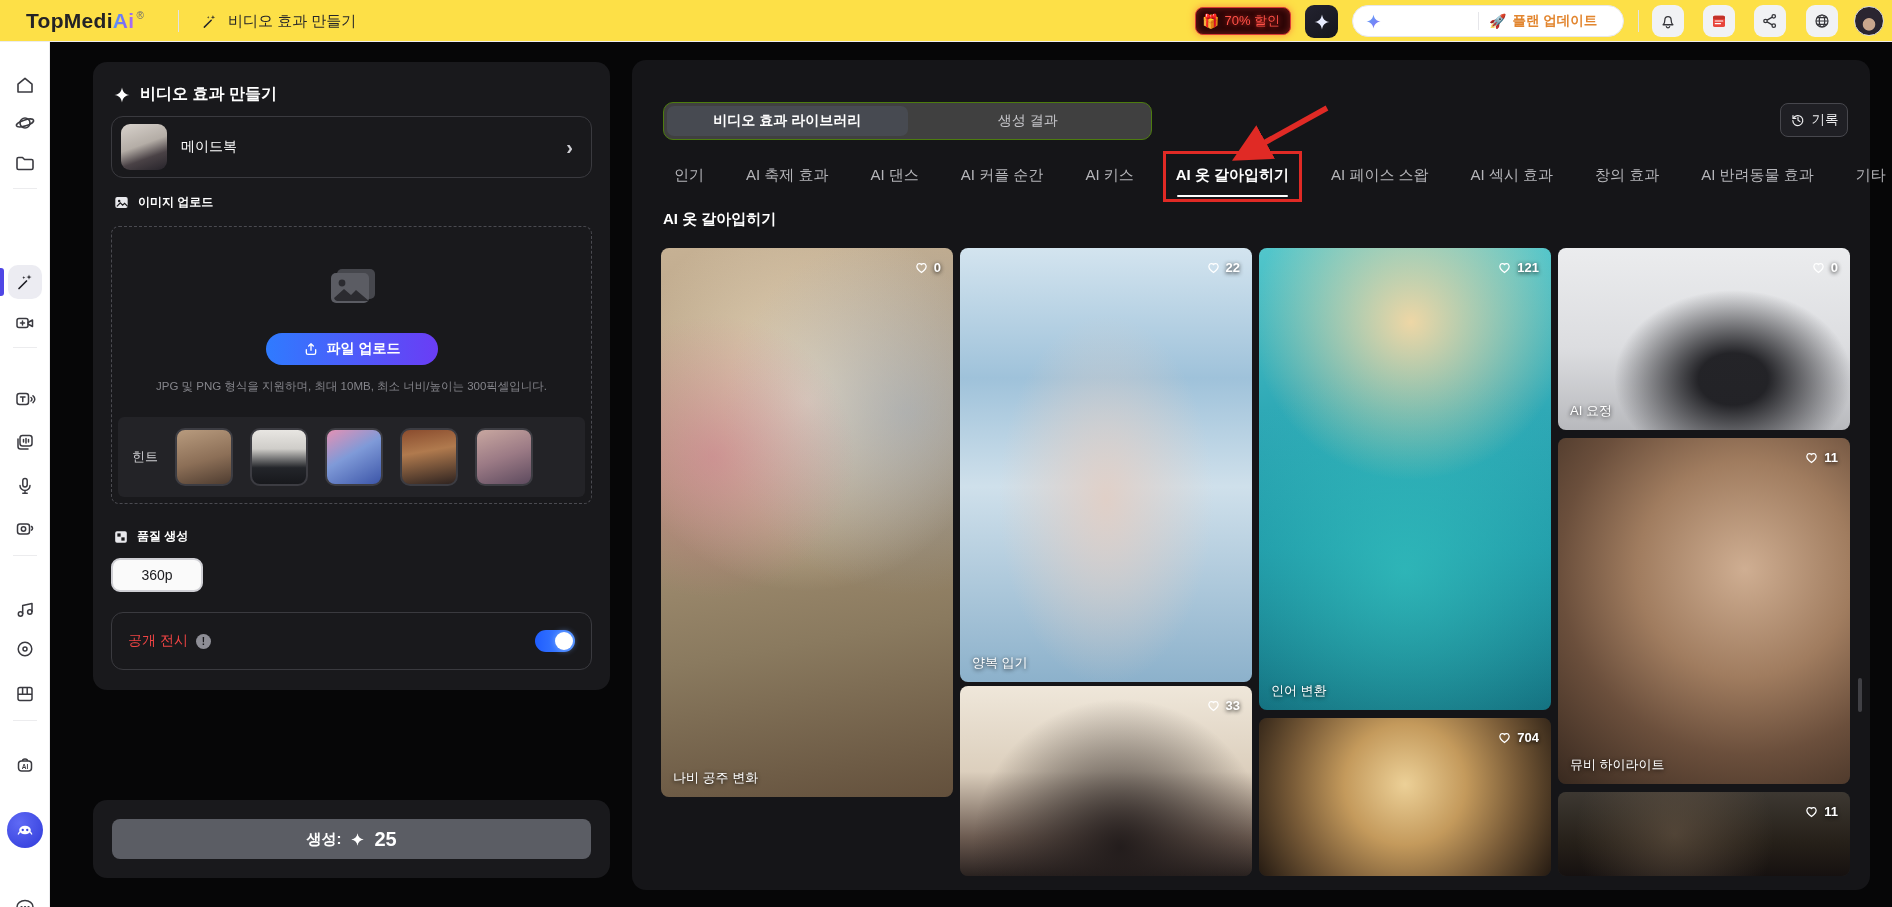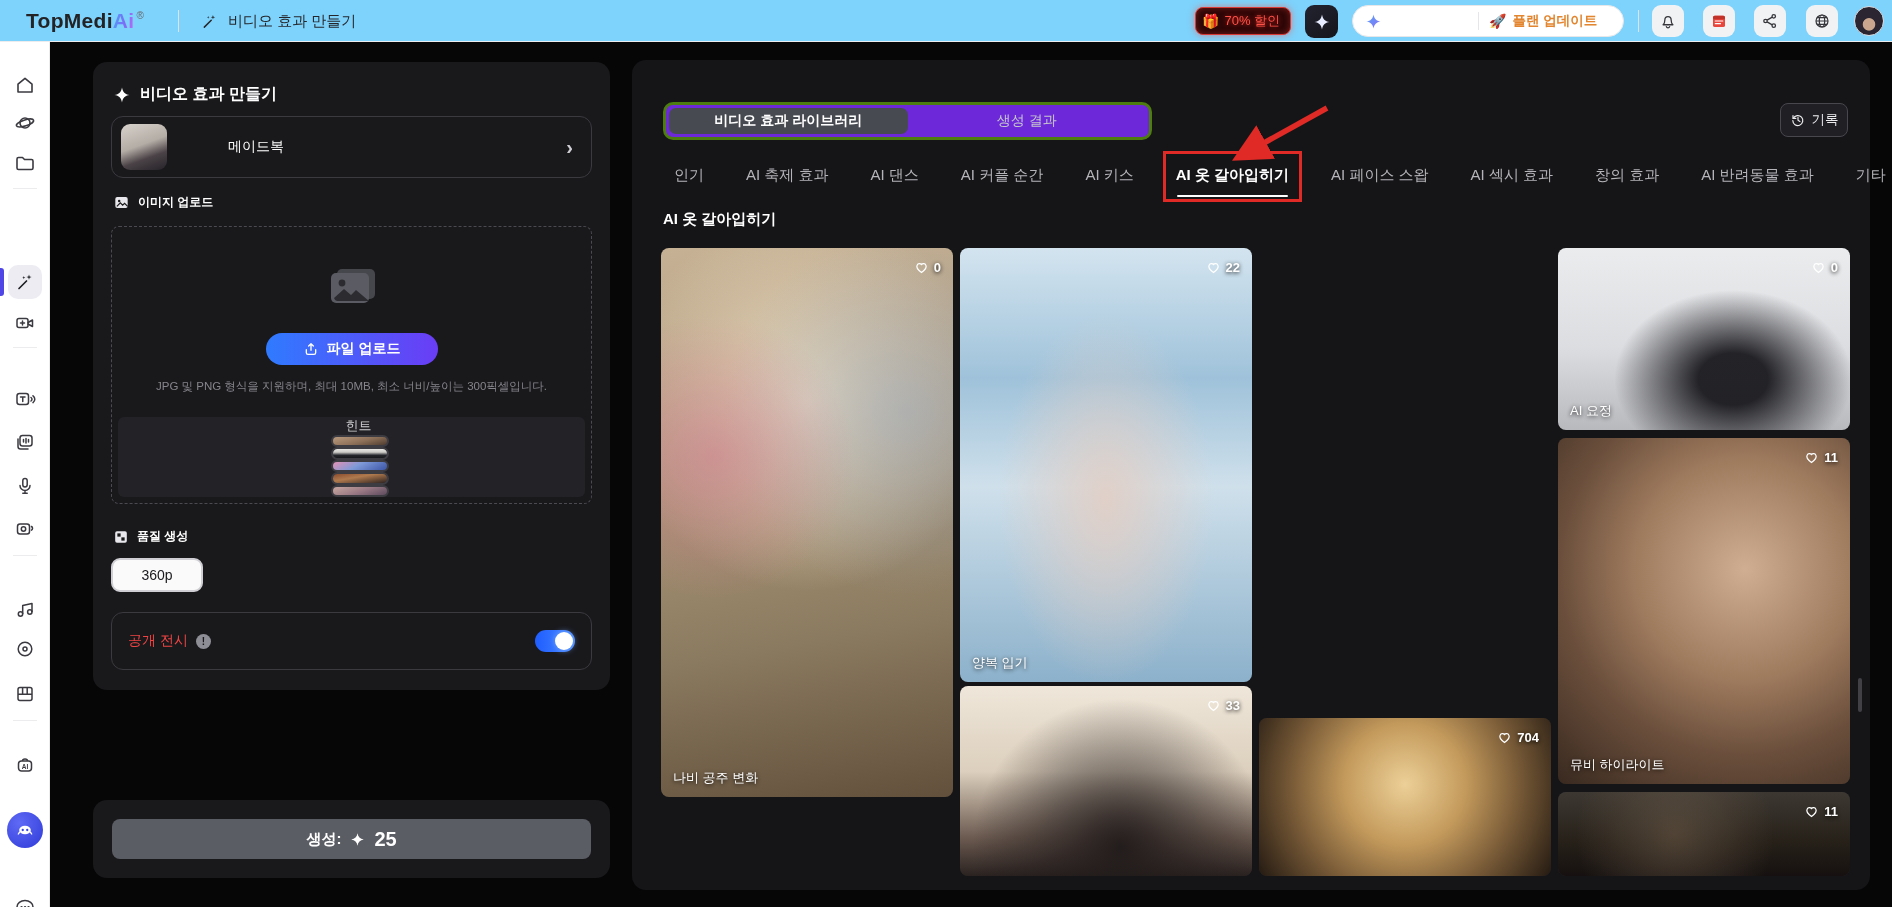--- a/index.html
+++ b/index.html
@@ -1,21 +1,21 @@
 <!DOCTYPE html>
 <html><head>
 <meta charset="utf-8">
 <style>
   * { margin:0; padding:0; box-sizing:border-box; }
   html,body { width:1892px; height:907px; }
   body { font-family:"Liberation Sans", sans-serif; background:#060607; overflow:hidden; }
   .canvas { position:relative; width:1892px; height:907px; }
 
   
-  .topbar { position:absolute; left:0; top:0; width:1892px; height:42px; background:#7dd3fc;
+  .topbar { position:absolute; left:0; top:0; width:1892px; height:42px; background:#fde047;
             border-bottom:1px solid #ececee; display:flex; align-items:center; }
   .logo { position:absolute; left:26px; top:0; height:42px; display:flex; align-items:center; font-weight:700; font-size:21px; letter-spacing:.3px; }
   .logo .lm { color:#232326; }
   .logo .lai { background:linear-gradient(100deg,#4aa3f5,#7b6cf6 55%,#c06cf2); -webkit-background-clip:text; background-clip:text; color:transparent; }
   .logo .reg { font-size:10px; color:#6a6a70; font-weight:400; margin-left:2px; transform:translateY(-6px); }
   .tb-div { position:absolute; left:178px; top:10px; width:1px; height:22px; background:#e2e2e6; }
   .tb-title-wrap { position:absolute; left:200px; top:0; height:42px; display:flex; align-items:center; gap:9px; }
   .tb-title { font-size:15px; color:#26262a; font-weight:500; }
 
   .disc-badge { position:absolute; left:1195px; top:7px; height:28px; padding:0 10px 0 6px; border-radius:8px;
@@ -45,34 +45,34 @@
   .rl-bar { position:absolute; left:0; top:226px; width:4px; height:28px; background:#4f46e5; border-radius:0 3px 3px 0; }
   .rl-div { position:absolute; left:13px; width:24px; height:1px; background:#ececee; }
   .discord-b { position:absolute; left:7px; top:770px; width:36px; height:36px; border-radius:50%;
                background:radial-gradient(circle at 35% 30%, #5f6af5, #3b46e0 75%); display:flex; align-items:center; justify-content:center; }
 
   
   .lpanel { position:absolute; left:93px; top:62px; width:517px; height:628px; background:#19191c; border-radius:14px; }
   .lp-head { position:absolute; left:20px; top:22px; display:flex; align-items:center; gap:9px; }
   .lp-head .t { color:#fff; font-size:16px; font-weight:700; }
   .selector { position:absolute; left:18px; top:54px; width:481px; height:62px; border:1px solid #3a3a3f; border-radius:12px;
-              display:flex; align-items:center; cursor:pointer;gap:47px; }
+              display:flex; align-items:center; cursor:pointer; }
   .sel-thumb { width:46px; height:46px; border-radius:9px; margin-left:9px;
                background:linear-gradient(160deg,#d8d2cc 0%,#b4ada6 45%,#4a4246 70%,#26232a 100%); }
   .sel-name { margin-left:14px; color:#fff; font-size:14px; }
   .sel-chev { position:absolute; right:18px; color:#cfcfd4; font-size:20px; font-weight:600; }
   .sec-label { position:absolute; left:20px; display:flex; align-items:center; gap:8px; color:#fff; font-size:12px; font-weight:700; }
   .dropzone { position:absolute; left:18px; top:164px; width:481px; height:278px; border:1.5px dashed #4a4a50; border-radius:8px; }
   .dz-icon { position:absolute; left:50%; top:36px; transform:translateX(-50%); }
   .upload-btn { position:absolute; left:50%; top:106px; transform:translateX(-50%); width:172px; height:32px; border-radius:18px;
                 background:linear-gradient(90deg,#2f7bff,#6a3df5); color:#fff; font-size:14px; font-weight:600;
                 display:flex; align-items:center; justify-content:center; gap:8px; cursor:pointer; border:none; }
   .dz-note { position:absolute; left:0; right:0; top:152px; text-align:center; color:#85858b; font-size:11.5px; }
   .hint-strip { position:absolute; left:6px; bottom:6px; width:467px; height:80px; background:#232327; border-radius:6px;
-                display:flex; align-items:center;flex-direction:column; }
+                display:flex; align-items:center; }
   .hint-lab { margin-left:14px; color:#cfcfd3; font-size:13px; }
   .hthumb { width:58px; height:58px; border-radius:10px; margin-left:17px; border:2px solid #3c3c42; }
   .ht1 { background:linear-gradient(165deg,#b89b7e,#8c6f57 55%,#4e3c30); }
   .ht2 { background:linear-gradient(180deg,#e8e6e2 0%,#cfcdc9 35%,#23252a 70%,#17181c); }
   .ht3 { background:linear-gradient(150deg,#e491b4 0%,#7f9ad8 45%,#3c55a8 100%); }
   .ht4 { background:linear-gradient(170deg,#8a4c2e 0%,#b07a4e 40%,#2e2320 100%); }
   .ht5 { background:linear-gradient(160deg,#c8a7a0 0%,#9b7a85 50%,#5d4a5e 100%); }
   .chip-360 { position:absolute; left:18px; top:496px; width:92px; height:34px; background:#fafafa; border:2px solid #cfcfd4;
               border-radius:9px; color:#1a1a1e; font-size:14px; font-weight:500; display:flex; align-items:center; justify-content:center; cursor:pointer; }
   .public-row { position:absolute; left:18px; top:550px; width:481px; height:58px; border:1px solid #3a3a3f; border-radius:12px;
@@ -87,22 +87,22 @@
 
   
   .gen-card { position:absolute; left:93px; top:800px; width:517px; height:78px; background:#19191c; border-radius:14px; }
   .gen-btn { position:absolute; left:19px; top:19px; width:479px; height:40px; border-radius:8px; background:#5b5d64;
              display:flex; align-items:center; justify-content:center; gap:9px; cursor:pointer; border:none; }
   .gen-btn .gl { color:#fff; font-size:15px; font-weight:700; }
   .gen-btn .gc { color:#fff; font-size:20px; font-weight:700; }
 
   
   .mpanel { position:absolute; left:632px; top:60px; width:1238px; height:830px; background:#151518; border-radius:14px; }
-  .seg { position:absolute; left:31px; top:42px; width:489px; height:38px; border:3px solid #4d7c0f; border-radius:10px;
-         background:#6d28d9; display:flex; padding:3px; }
+  .seg { position:absolute; left:31px; top:42px; width:489px; height:38px; border:1px solid #4d7c0f; border-radius:10px;
+         background:#404040; display:flex; padding:3px; }
   .seg .opt { width:50%; display:flex; align-items:center; justify-content:center; font-size:14px; color:#c7c7cb; cursor:pointer; border-radius:7px; }
   .seg .opt.on { background:#474a51; color:#fff; font-weight:600; }
   .hist-btn { position:absolute; left:1148px; top:43px; width:68px; height:34px; border:1px solid #47474d; background:#1f1f24;
               border-radius:8px; display:flex; align-items:center; justify-content:center; gap:6px; color:#ececee; font-size:13.5px; cursor:pointer; }
   .cats { position:absolute; left:42px; top:106px; display:flex; gap:42px; align-items:flex-start; }
   .cat { font-size:15px; color:#b5b5b9; white-space:nowrap; cursor:pointer; padding-bottom:10px; }
   .cat.active { position:relative; color:#ffffff; font-weight:700; }
   .cat.active .ul { position:absolute; left:1px; right:1px; bottom:-2px; height:2.5px; background:#fff; border-radius:2px; }
   .ann-box { position:absolute; left:-13px; right:-13px; top:-15px; bottom:-7px; border:3.5px solid #e02a25; pointer-events:none; }
   .ann-arrow { position:absolute; left:0; top:0; width:1238px; height:830px; pointer-events:none; }
@@ -470,20 +470,30 @@
       </div>
       <div class="card c3">
         <div class="img img-maid"></div>
         <div class="likes">
             <svg class="ic" width="15" height="15" viewBox="0 0 24 24" fill="none" stroke="#fff" stroke-width="2">
               <path d="M12 20 C5.2 15.2 3.6 11 5.1 8.1 a4.1 4.1 0 0 1 6.9 -.9 a4.1 4.1 0 0 1 6.9 .9 C20.4 11 18.8 15.2 12 20 z"></path>
             </svg>
             <span>33</span>
           </div>
       </div>
+      <div class="card c4">
+        <div class="img img-mermaid"></div>
+        <div class="likes">
+            <svg class="ic" width="15" height="15" viewBox="0 0 24 24" fill="none" stroke="#fff" stroke-width="2">
+              <path d="M12 20 C5.2 15.2 3.6 11 5.1 8.1 a4.1 4.1 0 0 1 6.9 -.9 a4.1 4.1 0 0 1 6.9 .9 C20.4 11 18.8 15.2 12 20 z"></path>
+            </svg>
+            <span>121</span>
+          </div>
+        <div class="clabel">인어 변환</div>
+      </div>
       <div class="card c5">
         <div class="img img-blonde"></div>
         <div class="likes">
             <svg class="ic" width="15" height="15" viewBox="0 0 24 24" fill="none" stroke="#fff" stroke-width="2">
               <path d="M12 20 C5.2 15.2 3.6 11 5.1 8.1 a4.1 4.1 0 0 1 6.9 -.9 a4.1 4.1 0 0 1 6.9 .9 C20.4 11 18.8 15.2 12 20 z"></path>
             </svg>
             <span>704</span>
           </div>
       </div>
       <div class="card c6">

